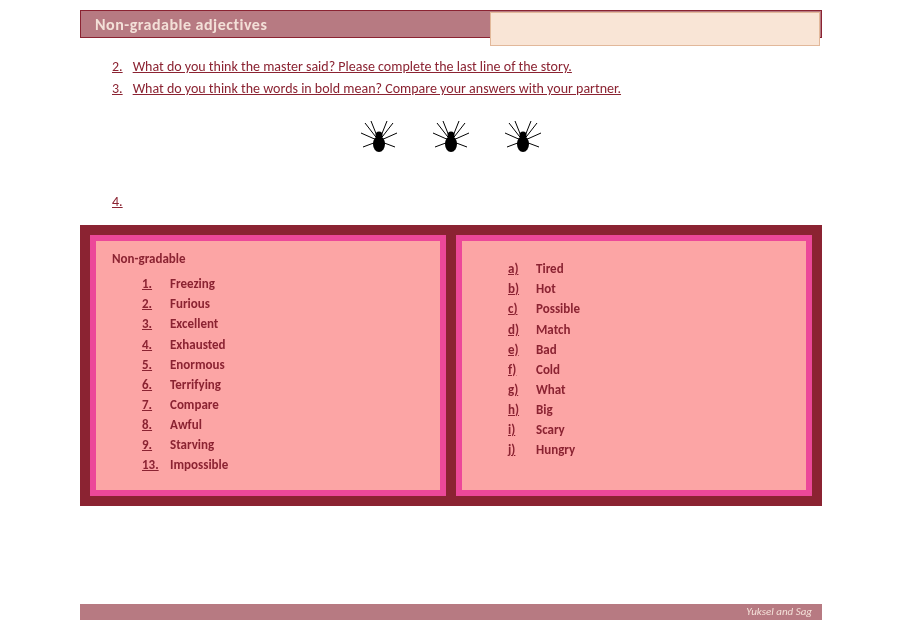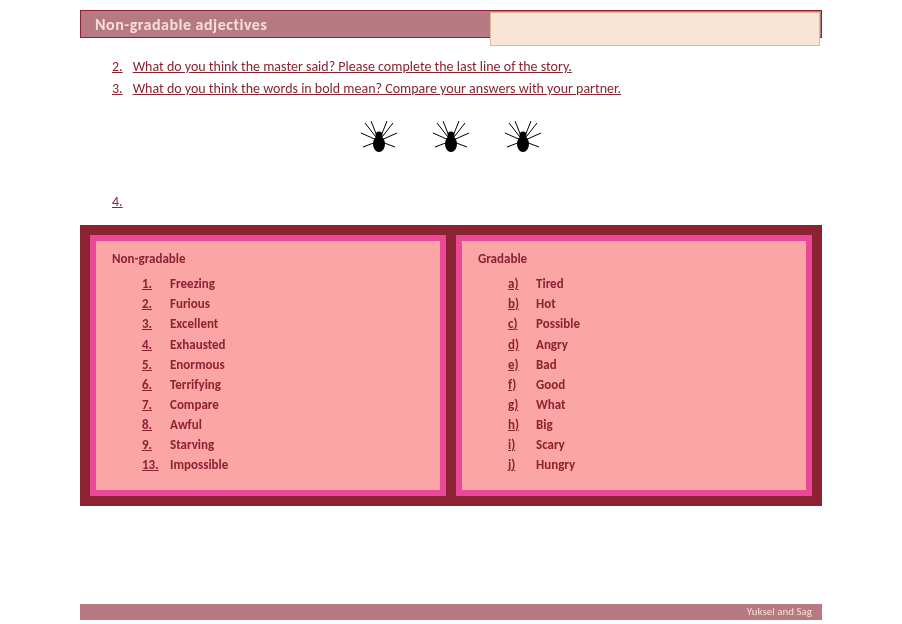--- a/index.html
+++ b/index.html
@@ -102,20 +102,21 @@
     }
     .footer-bar {
       position: absolute;
       left: 80px;
       right: 80px;
       bottom: 4px;
       height: 16px;
       background: #b77a82;
       color: #f3e0d8;
       font-size: 11px;
+      font-style: italic;
       text-align: right;
       padding-right: 10px;
       line-height: 16px;
     }
   </style>
 </head>
 <body>
 
 <div class="header-bar">
   <span class="title">Non-gradable  adjectives</span>
@@ -224,45 +225,44 @@
           <span class="marker">9.</span>
           <span class="word">Starving</span>
         </div>
         <div class="list-row">
           <span class="marker">13.</span>
           <span class="word">Impossible</span>
         </div>
       </div>
   </div>
   <div class="panel" id="panel-right">
-    <div class="panel-title">Gradable</div>
     <div class="list" id="list-right">
         <div class="list-row">
           <span class="marker">a)</span>
           <span class="word">Tired</span>
         </div>
         <div class="list-row">
           <span class="marker">b)</span>
           <span class="word">Hot</span>
         </div>
         <div class="list-row">
           <span class="marker">c)</span>
           <span class="word">Possible</span>
         </div>
         <div class="list-row">
           <span class="marker">d)</span>
-          <span class="word">Angry</span>
+          <span class="word">Match</span>
         </div>
         <div class="list-row">
           <span class="marker">e)</span>
           <span class="word">Bad</span>
         </div>
         <div class="list-row">
           <span class="marker">f)</span>
-          <span class="word">Good</span>
+          <span class="word">Cold</span>
         </div>
         <div class="list-row">
           <span class="marker">g)</span>
           <span class="word">What</span>
         </div>
         <div class="list-row">
           <span class="marker">h)</span>
           <span class="word">Big</span>
         </div>
         <div class="list-row">

